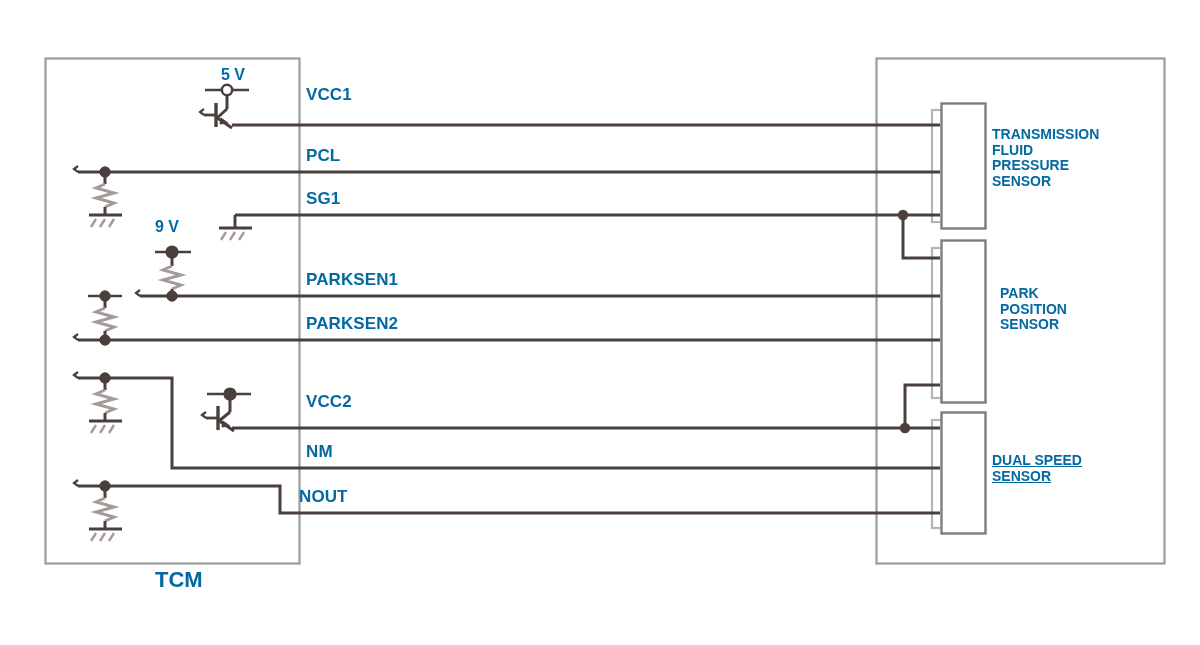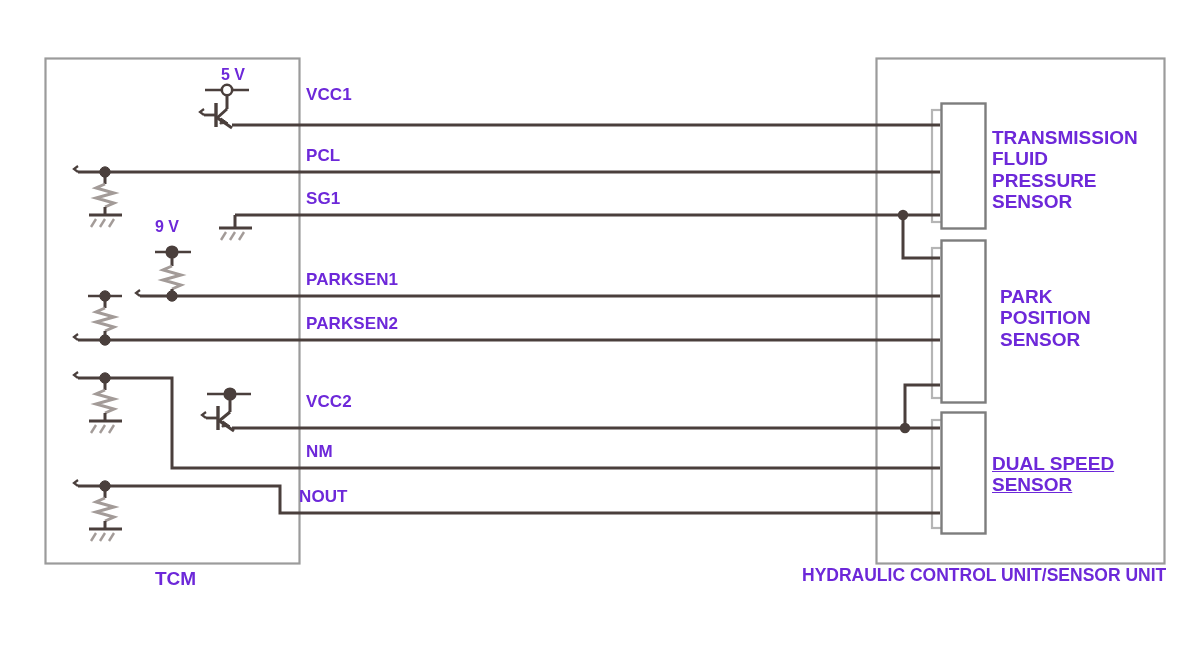--- a/index.html
+++ b/index.html
@@ -1,25 +1,25 @@
 <!DOCTYPE html>
 <html><head>
 <meta charset="utf-8">
 <title>Transmission Wiring Diagram</title>
 <style>
   html,body{margin:0;padding:0;background:#ffffff;}
   body{font-family:"Liberation Sans", sans-serif;}
   #stage{position:relative;width:1200px;height:645px;background:#ffffff;overflow:hidden;}
   #svg-layer{position:absolute;left:0;top:0;width:1200px;height:645px;}
-  .lbl{position:absolute;font-family:"Liberation Sans", sans-serif;font-weight:bold;color:#6d28d9;white-space:pre;line-height:1.12;}
+  .lbl{position:absolute;font-family:"Liberation Sans", sans-serif;font-weight:bold;color:#0369a1;white-space:pre;line-height:1.12;}
   .signal-label{font-size:17px;letter-spacing:0.1px;}
   .volt-label{font-size:16px;}
-  .sensor-label{font-size:19px;}
+  .sensor-label{font-size:14px;}
   .unit-label{font-size:17.5px;}
-  .tcm-label{font-size:19px;}
+  .tcm-label{font-size:22px;}
 </style>
 </head>
 <body>
 
 <div id="stage">
 
   <svg id="svg-layer" viewBox="0 0 1200 645">
 
     <rect x="45.5" y="58.5" width="254" height="505" fill="#ffffff" stroke="#9b9b9b" stroke-width="2.2"></rect>
 
@@ -181,15 +181,14 @@
 FLUID
 PRESSURE
 SENSOR</div>
   <div class="lbl sensor-label" style="left:992px; top:286px;margin-left:8px;">PARK
 POSITION
 SENSOR</div>
   <div class="lbl sensor-label" style="left:992px; top:453px;text-decoration:underline;">DUAL SPEED
 SENSOR</div>
 
   <div class="lbl tcm-label" style="left:155px; top:568px;">TCM</div>
-  <div class="lbl unit-label" style="left:802px; top:566px;">HYDRAULIC CONTROL UNIT/SENSOR UNIT</div>
 
 </div>
 
 </body></html>

